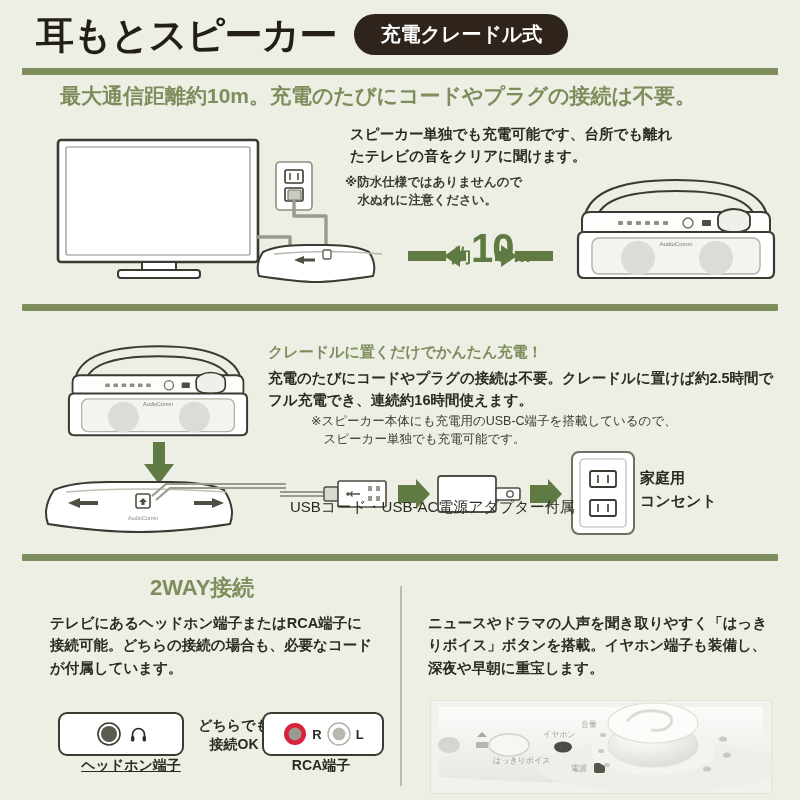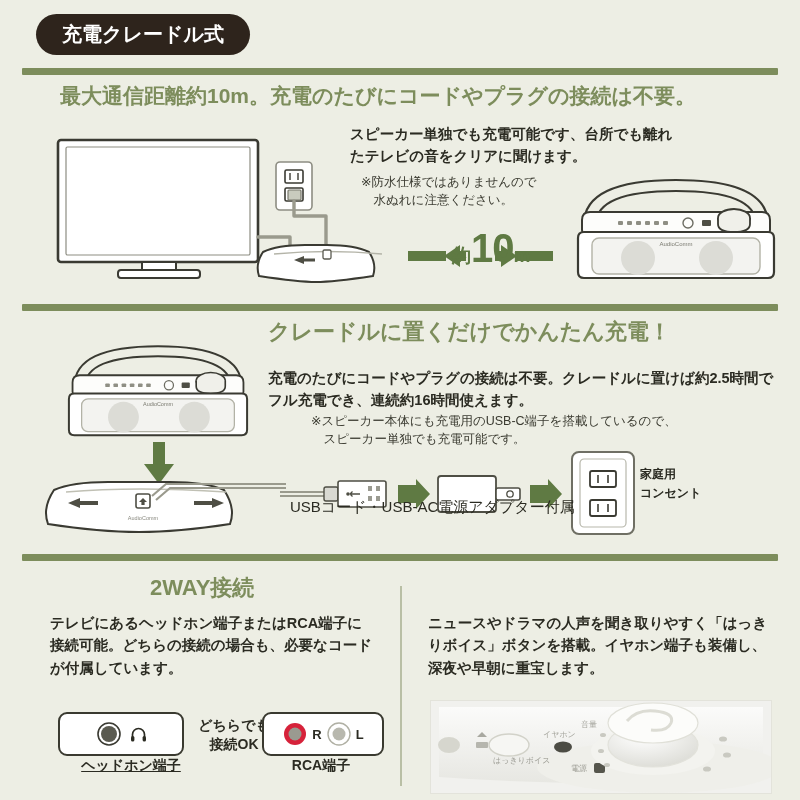--- a/index.html
+++ b/index.html
@@ -56,32 +56,33 @@
     position:absolute;background:#f2f2ee;overflow:hidden;
     border:1px solid #e3e3db;
   }
 </style>
 </head>
 <body>
 
 <div class="page">
 
   <div class="hdr">
+    <div class="hdr-title">耳もとスピーカー</div>
     <div class="hdr-badge">充電クレードル式</div>
   </div>
 
   <div class="rule-wrap" style="top:68px;">
     <div class="rule"></div>
   </div>
 
   <div class="abs sec-head" style="left:60px;top:84px;font-size:21px;">最大通信距離約10m。充電のたびにコードやプラグの接続は不要。</div>
 
   <div class="abs body-txt" style="left:350px;top:124px;width:330px;">スピーカー単独でも充電可能です、台所でも離れたテレビの音をクリアに聞けます。</div>
 
-  <div class="abs note-txt" style="left:361px;top:173px;width:260px;white-space:pre-line;">※防水仕様ではありませんので
+  <div class="abs note-txt" style="left:345px;top:173px;width:260px;white-space:pre-line;font-weight:bold;">※防水仕様ではありませんので
 　水ぬれに注意ください。</div>
 
   <svg class="abs" style="left:38px;top:132px;" width="320" height="155" viewBox="0 0 320 155">
 
     <rect x="20" y="8" width="200" height="122" rx="3" fill="#ffffff" stroke="#3a3a32" stroke-width="2.6"></rect>
     <rect x="28" y="15" width="184" height="108" rx="1.5" fill="#ffffff" stroke="#8d8d82" stroke-width="1.2"></rect>
 
     <rect x="104" y="130" width="34" height="9" fill="#ffffff" stroke="#3a3a32" stroke-width="2"></rect>
     <rect x="80" y="138" width="82" height="8" rx="3" fill="#ffffff" stroke="#3a3a32" stroke-width="2"></rect>
 
@@ -142,21 +143,21 @@
     <rect x="26" y="66" width="168" height="36" rx="7" fill="#f3f3f0" stroke="#b2b2a6" stroke-width="1.4"></rect>
     <circle cx="72" cy="86" r="17" fill="#dcdcd6"></circle>
     <circle cx="150" cy="86" r="17" fill="#dcdcd6"></circle>
     <text x="110" y="74" font-size="6" text-anchor="middle" fill="#7a7a70" font-family="'Liberation Sans',sans-serif">AudioComm</text>
   </svg>
 
   <div class="rule-wrap" style="top:304px;">
     <div class="rule"></div>
   </div>
 
-  <div class="abs sec-head" style="left:268px;top:320px;font-size:22px;">クレードルに置くだけでかんたん充電！</div>
+  <div class="abs sec-head" style="left:268px;top:344px;font-size:15px;">クレードルに置くだけでかんたん充電！</div>
 
   <div class="abs body-txt" style="left:268px;top:368px;width:510px;">充電のたびにコードやプラグの接続は不要。クレードルに置けば約2.5時間でフル充電でき、連続約16時間使えます。</div>
 
   <div class="abs note-txt" style="left:268px;top:412px;width:520px;white-space:pre-line;margin-left:43px;">※スピーカー本体にも充電用のUSB-C端子を搭載しているので、
 　スピーカー単独でも充電可能です。</div>
 
   <svg class="abs" style="left:58px;top:338px;" width="200" height="100" viewBox="0 0 220 108">
     <path d="M18 52 q0 -44 92 -44 q92 0 92 44" fill="none" stroke="#3a3a32" stroke-width="2.2"></path>
     <path d="M30 52 q0 -33 80 -33 q80 0 80 33" fill="none" stroke="#3a3a32" stroke-width="2.2"></path>
     <path d="M24 40 h172 q8 0 8 8 v10 q0 6 -8 6 H24 q-8 0 -8 -6 V48 q0 -8 8 -8 z" fill="#fdfdfb" stroke="#3a3a32" stroke-width="2"></path>
@@ -223,21 +224,21 @@
     <rect x="310" y="9" width="26" height="16" rx="2" fill="#ffffff" stroke="#3a3a32" stroke-width="1.8"></rect>
     <line x1="318" y1="13" x2="318" y2="21" stroke="#3a3a32" stroke-width="1.6"></line>
     <line x1="328" y1="13" x2="328" y2="21" stroke="#3a3a32" stroke-width="1.6"></line>
     <rect x="310" y="38" width="26" height="16" rx="2" fill="#ffffff" stroke="#3a3a32" stroke-width="1.8"></rect>
     <line x1="318" y1="42" x2="318" y2="50" stroke="#3a3a32" stroke-width="1.6"></line>
     <line x1="328" y1="42" x2="328" y2="50" stroke="#3a3a32" stroke-width="1.6"></line>
   </svg>
 
   <div class="abs" style="left:290px;top:498px;font-size:15px;font-weight:normal;color:#2b2b22;white-space:nowrap;">USBコード・USB-AC電源アダプター付属</div>
 
-  <div class="abs" style="left:640px;top:466px;font-size:12px;font-weight:bold;line-height:1.55;color:#2b2b22;font-family:Liberation Mono, monospace;">
+  <div class="abs" style="left:640px;top:466px;font-size:15px;font-weight:bold;line-height:1.55;color:#2b2b22;">
     <div>家庭用</div>
     <div>コンセント</div>
   </div>
 
   <div class="rule-wrap" style="top:554px;">
     <div class="rule"></div>
   </div>
 
   <div class="vrule" style="left:400px;top:586px;height:200px;"></div>
 

